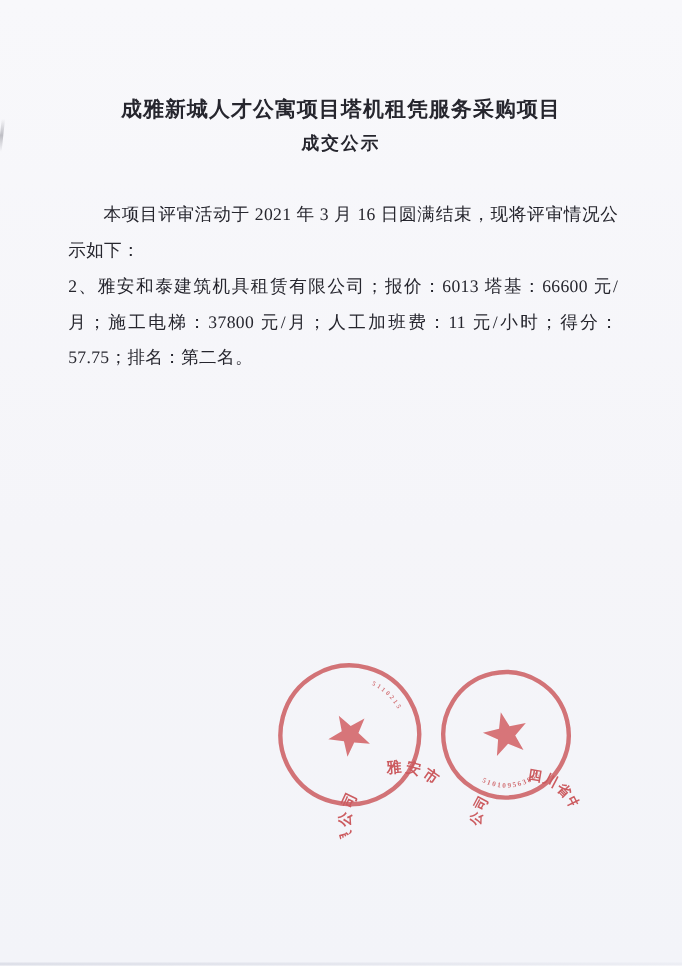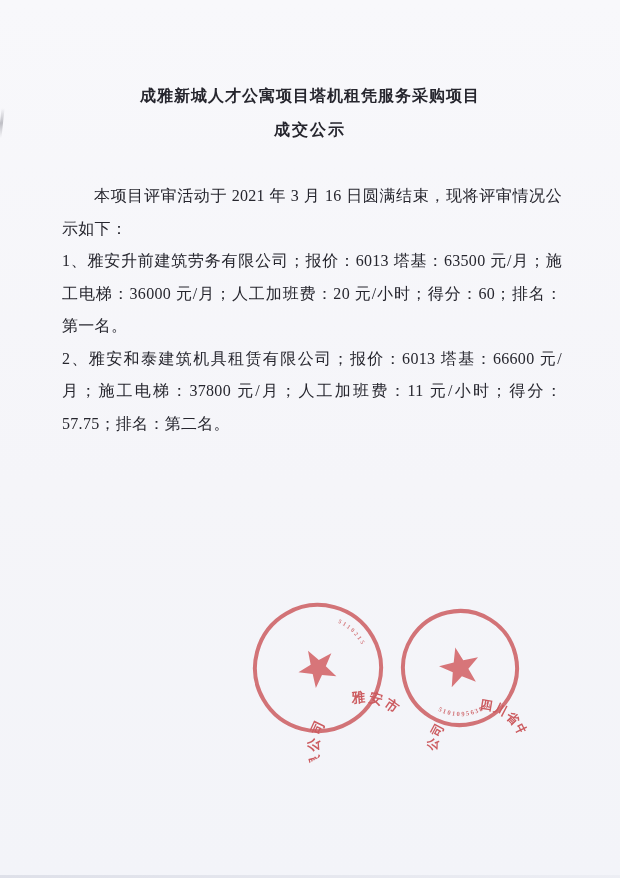--- a/index.html
+++ b/index.html
@@ -17,21 +17,21 @@
     position:absolute;left:0;top:108;width:3px;height:30px;
     top:108px;background:linear-gradient(180deg,rgba(120,120,130,0),rgba(120,120,130,.45),rgba(120,120,130,0));
     transform:rotate(6deg);
   }
   .scan-edge-bottom{
     position:absolute;left:0;bottom:0;width:620px;height:3px;
     background:linear-gradient(90deg,rgba(160,165,185,.25),rgba(160,165,185,.08));
   }
   .title1{
     position:absolute;top:86px;left:0;width:620px;
-    text-align:center;font-size:16px;font-weight:bold;letter-spacing:1px;margin:0;
+    text-align:center;font-size:19px;font-weight:bold;letter-spacing:1px;margin:0;
   }
   .title2{
     position:absolute;top:120px;left:0;width:620px;
     text-align:center;font-size:16px;font-weight:bold;letter-spacing:2px;margin:0;
   }
   .bodytext{
     position:absolute;left:62px;width:500px;
     font-size:16px;line-height:32.5px;margin:0;
     text-align:justify;letter-spacing:.3px;
   }
@@ -61,21 +61,20 @@
 
   <div class="scan-edge-left"></div>
   <div class="scan-edge-bottom"></div>
 
   <h1 class="title1">成雅新城人才公寓项目塔机租凭服务采购项目</h1>
   <h2 class="title2">成交公示</h2>
 
   <p class="bodytext indent intro">本项目评审活动于 2021 年 3 月 16 日圆满结束，现将评审情况公示如下：</p>
 
   <div class="bodytext items">
-    <p>1、雅安升前建筑劳务有限公司；报价：6013 塔基：63500 元/月；施工电梯：36000 元/月；人工加班费：20 元/小时；得分：60；排名：第一名。</p>
     <p>2、雅安和泰建筑机具租赁有限公司；报价：6013 塔基：66600 元/月；施工电梯：37800 元/月；人工加班费：11 元/小时；得分：57.75；排名：第二名。</p>
   </div>
 
 
 
   <svg class="seal seal-left" width="156" height="156" viewBox="-78 -78 156 156">
     <defs>
       <path id="arcL" d="M 0,46 A 46,46 0 1,1 -0.05,46"></path>
       <path id="codeL" d="M 36,-34 A 50,50 0 0,1 36,34"></path>
     </defs>

